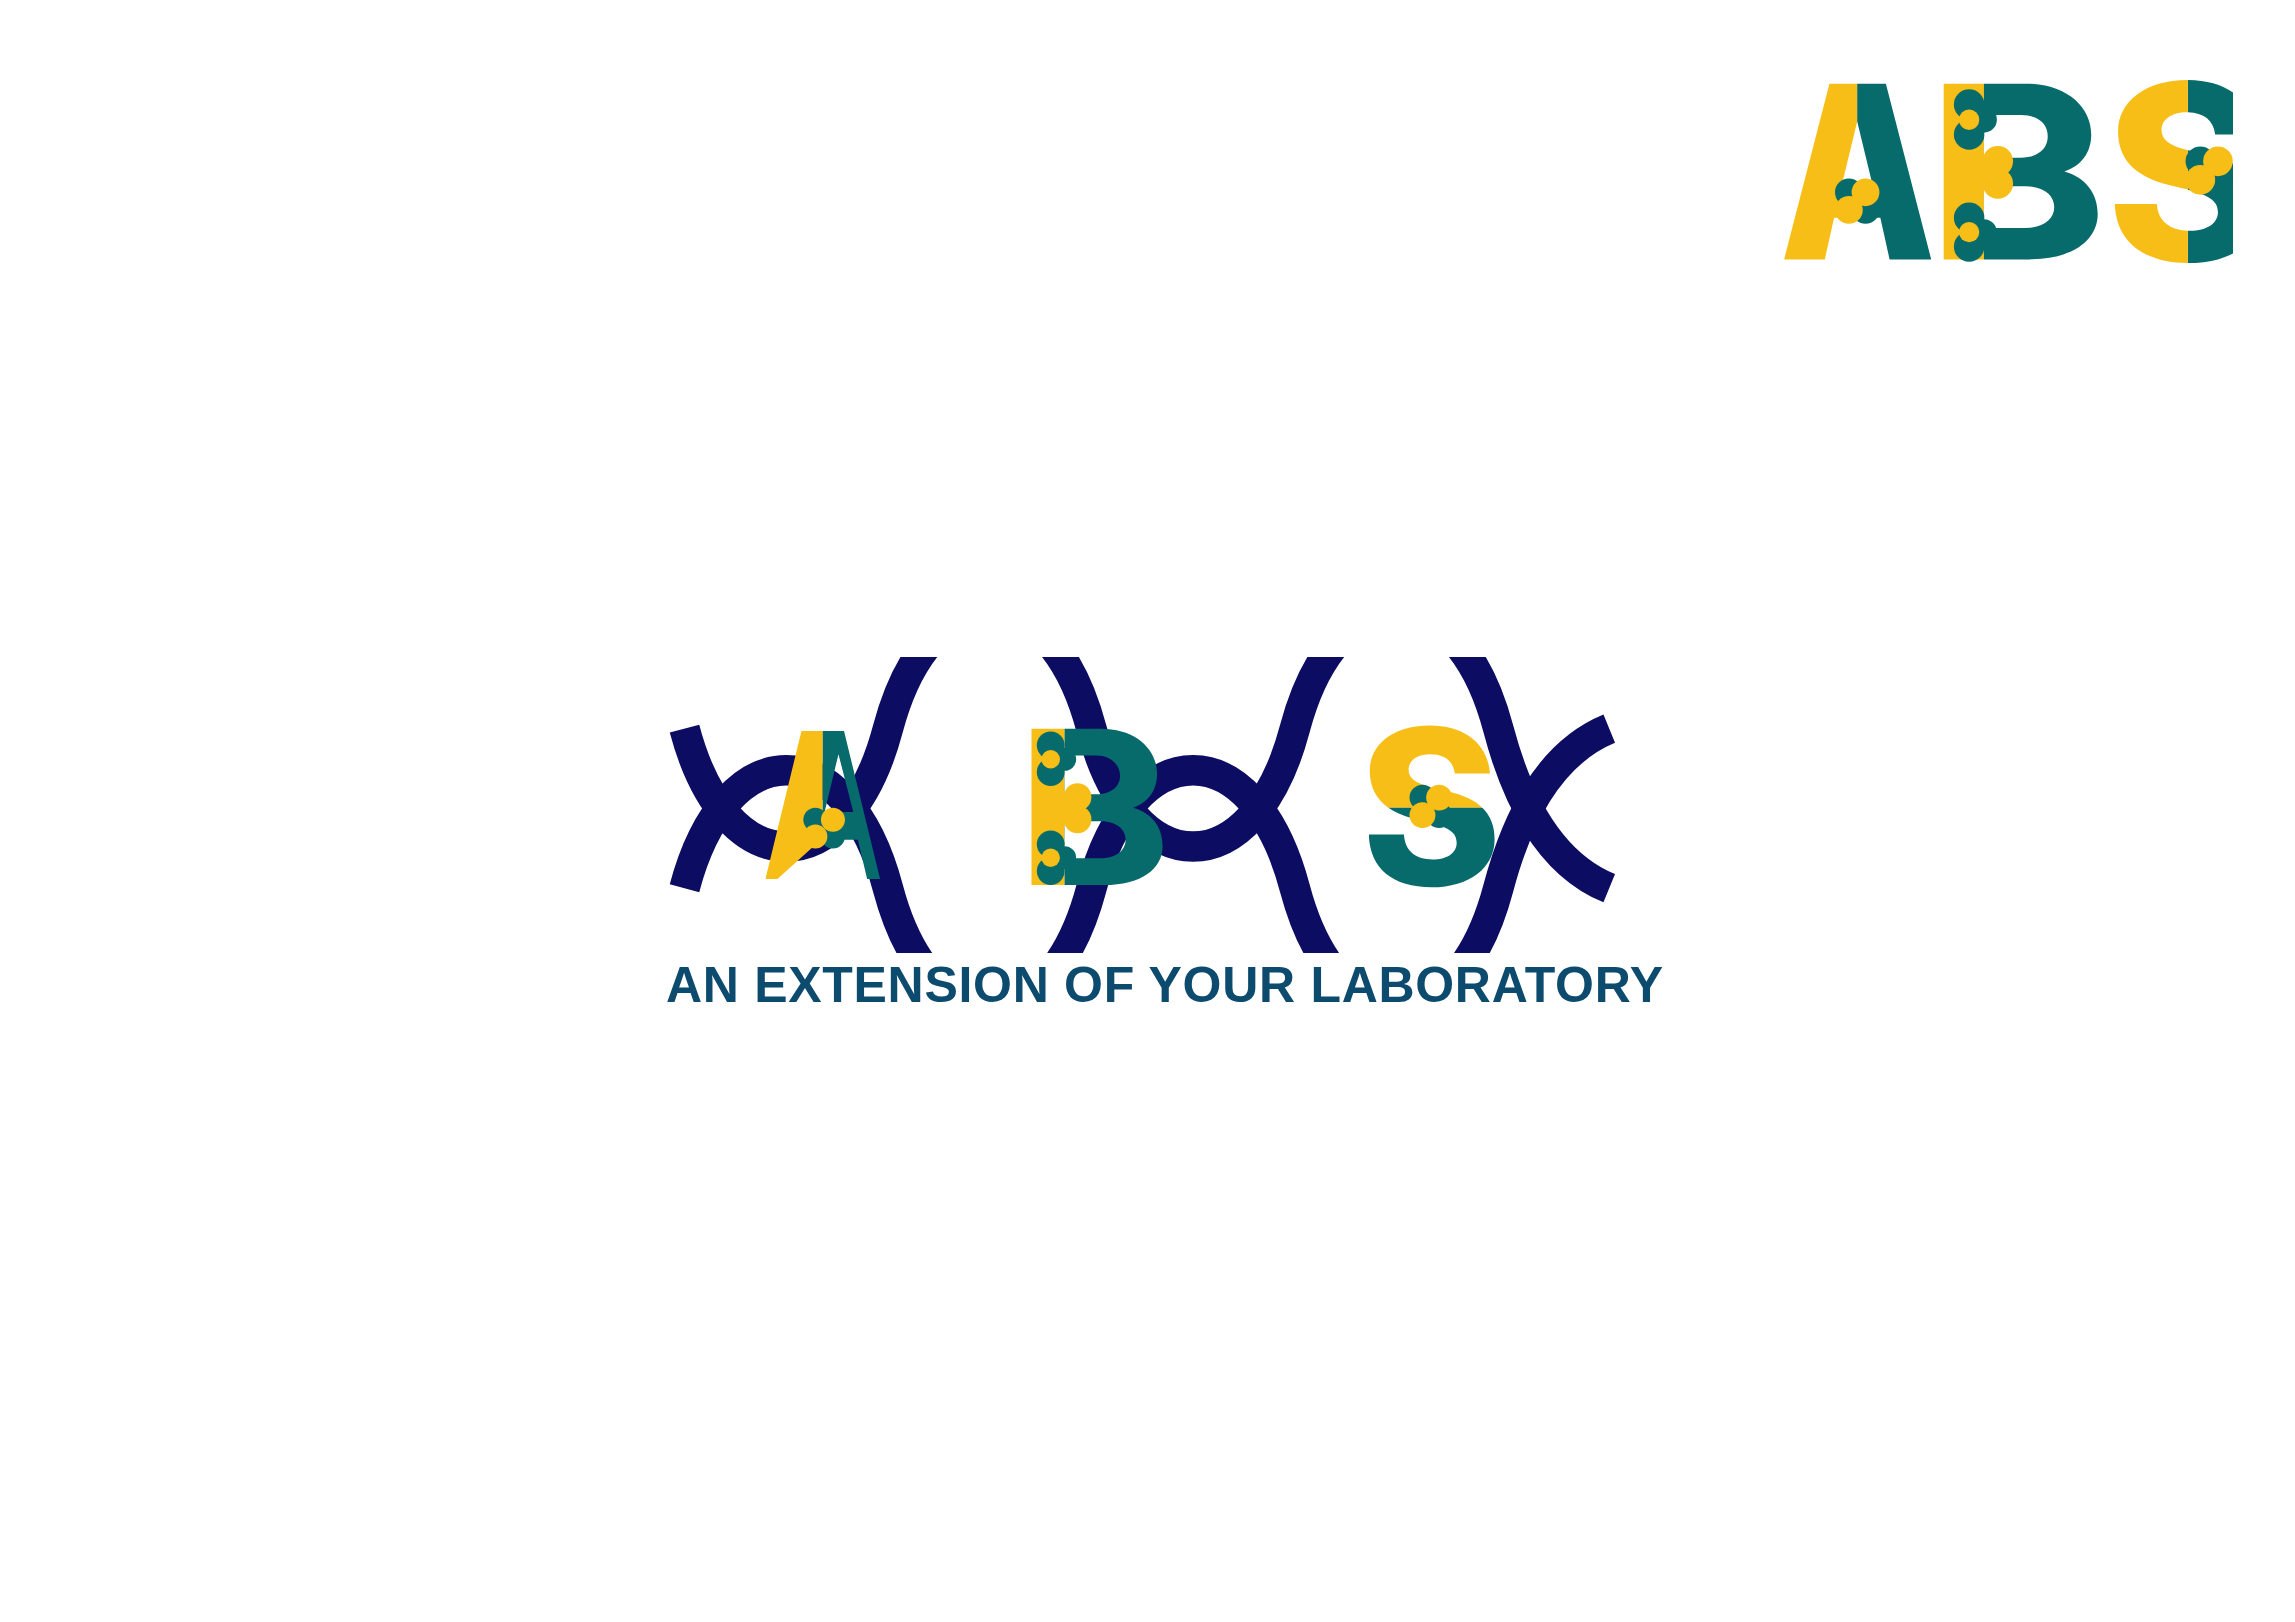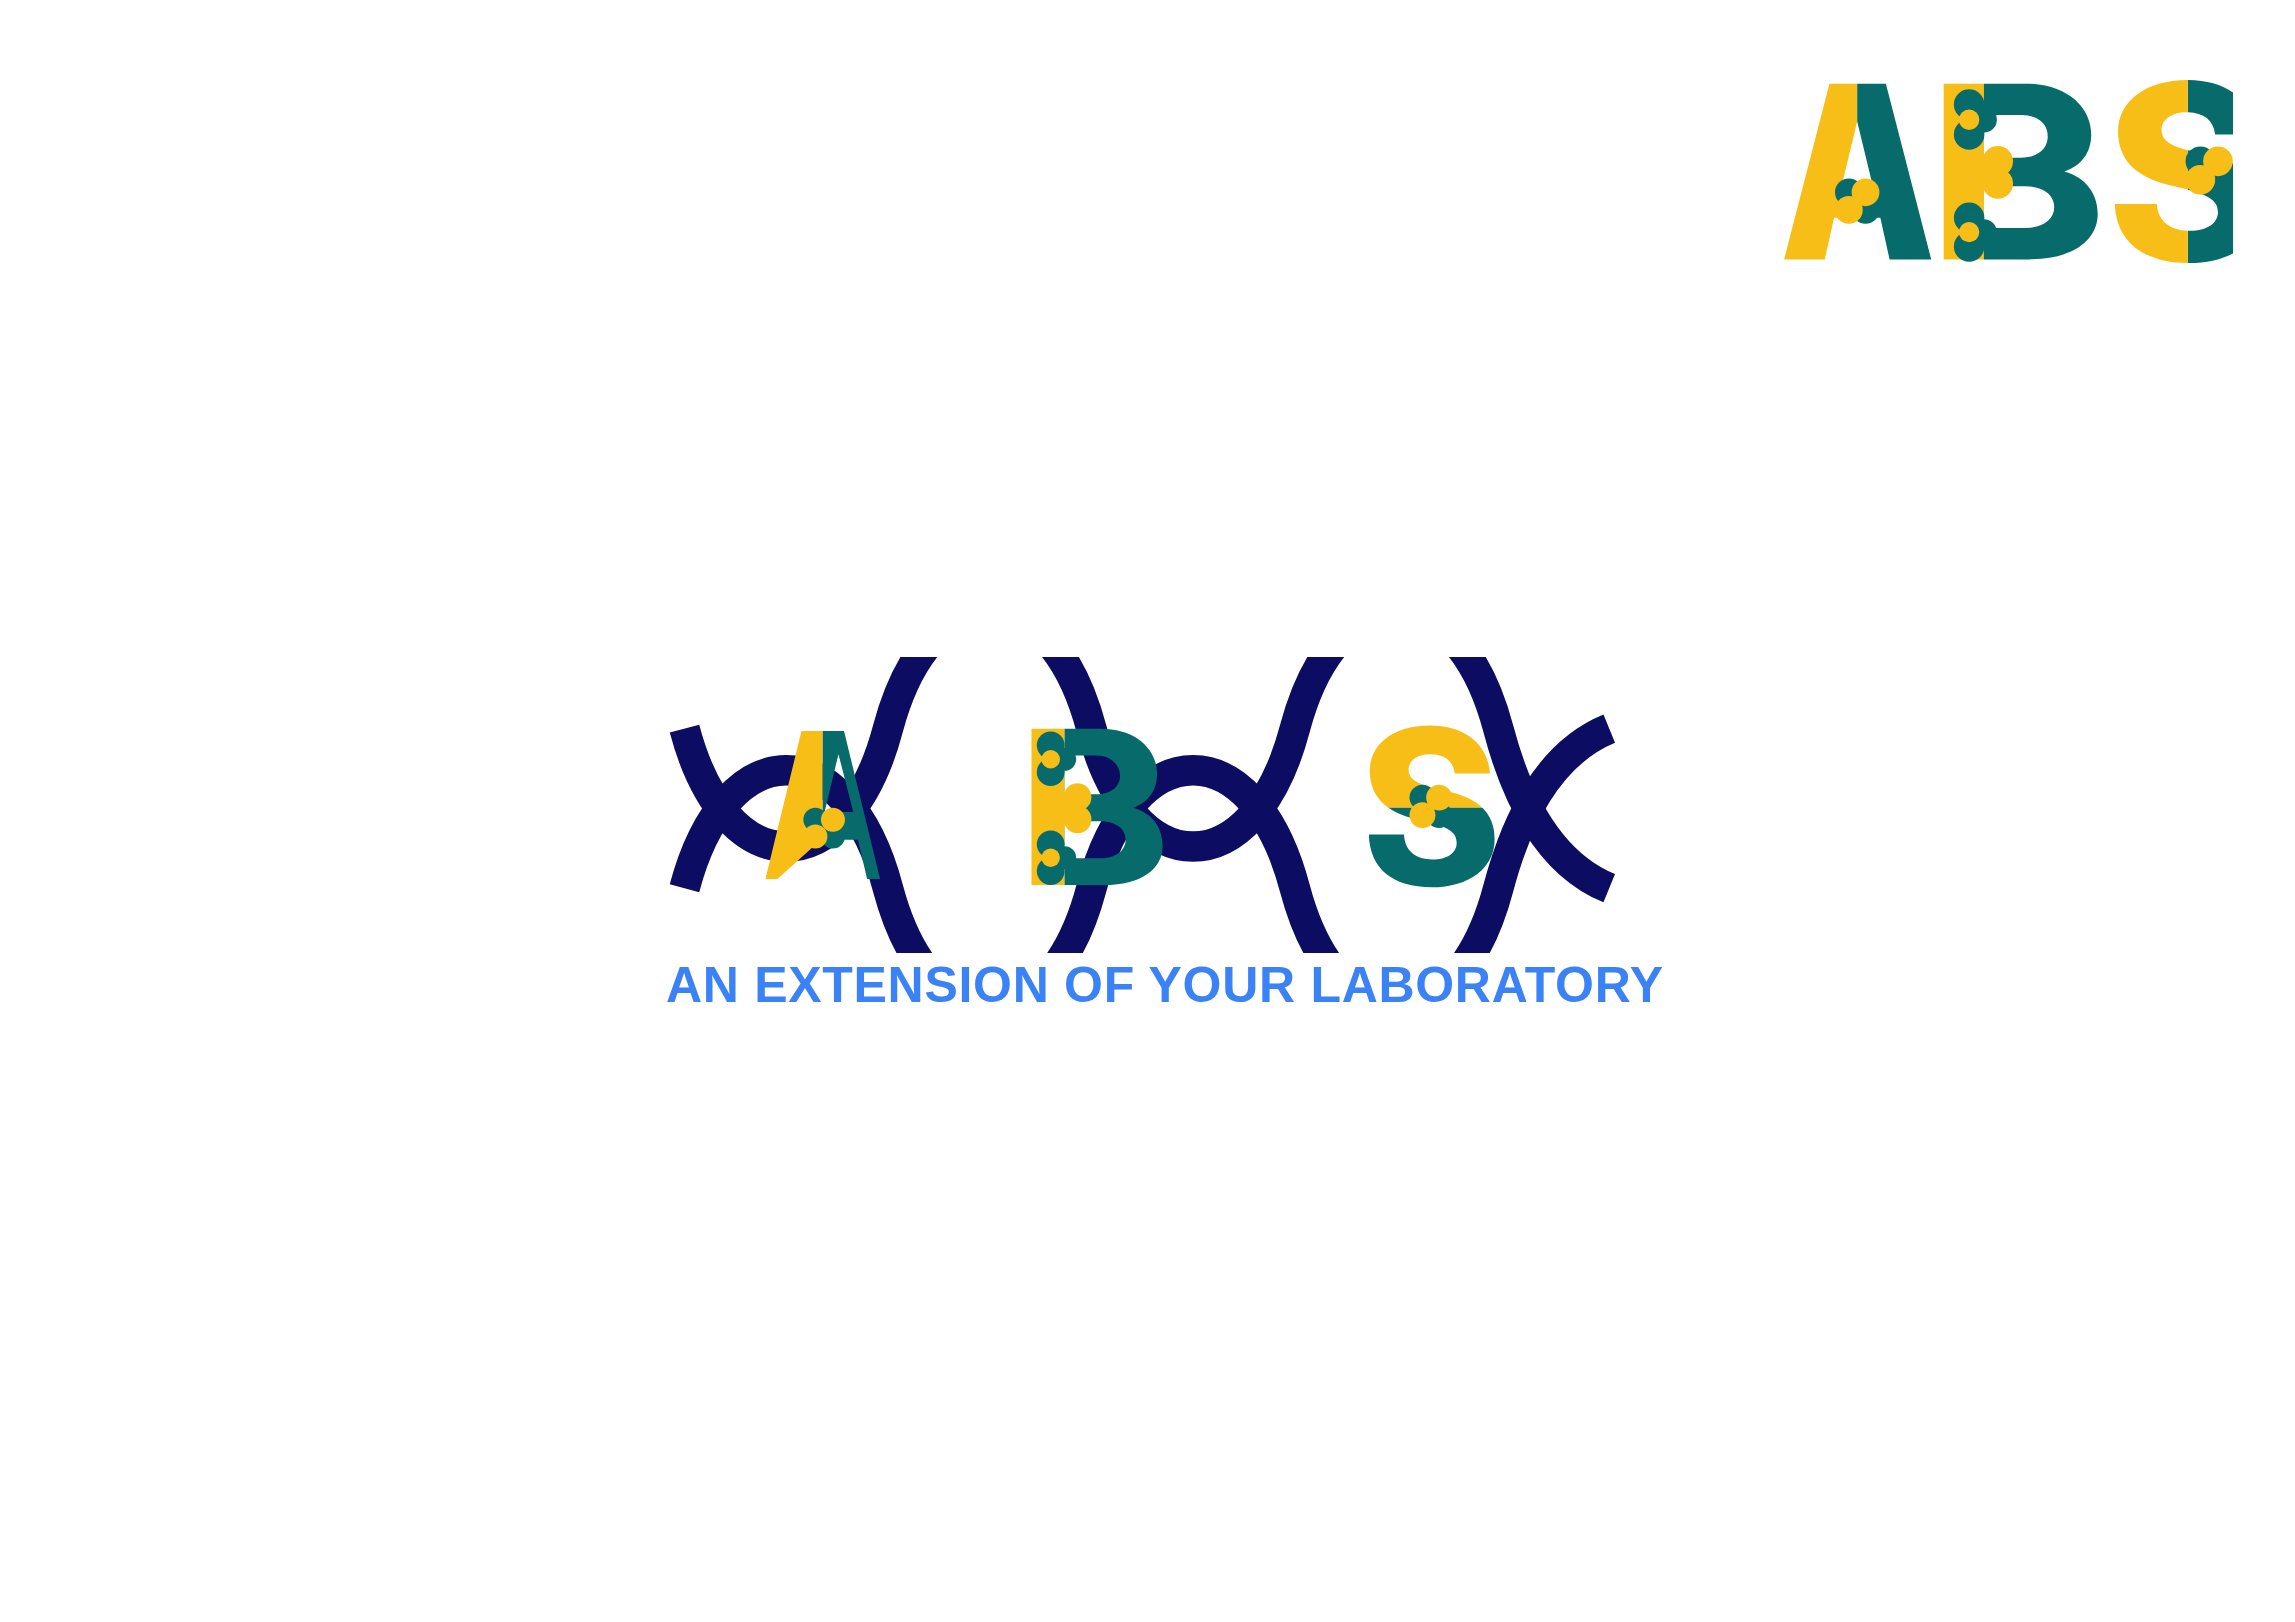--- a/index.html
+++ b/index.html
@@ -41,21 +41,21 @@
     height: 296px;
   }
   #helix-wrap svg { display: block; width: 100%; height: 100%; }
 
   #tagline {
     position: absolute;
     left: 0;
     top: 303px;
     width: 971px;
     text-align: center;
-    color: #3b82f6;
+    color: #0c4a6e;
     font-family: "Liberation Sans", sans-serif;
     font-size: 50px;
     font-weight: 600;
     letter-spacing: 0.7px;
     white-space: nowrap;
     line-height: 1.0;
   }
 </style>
 </head>
 <body style="background: rgb(255, 255, 255);">

